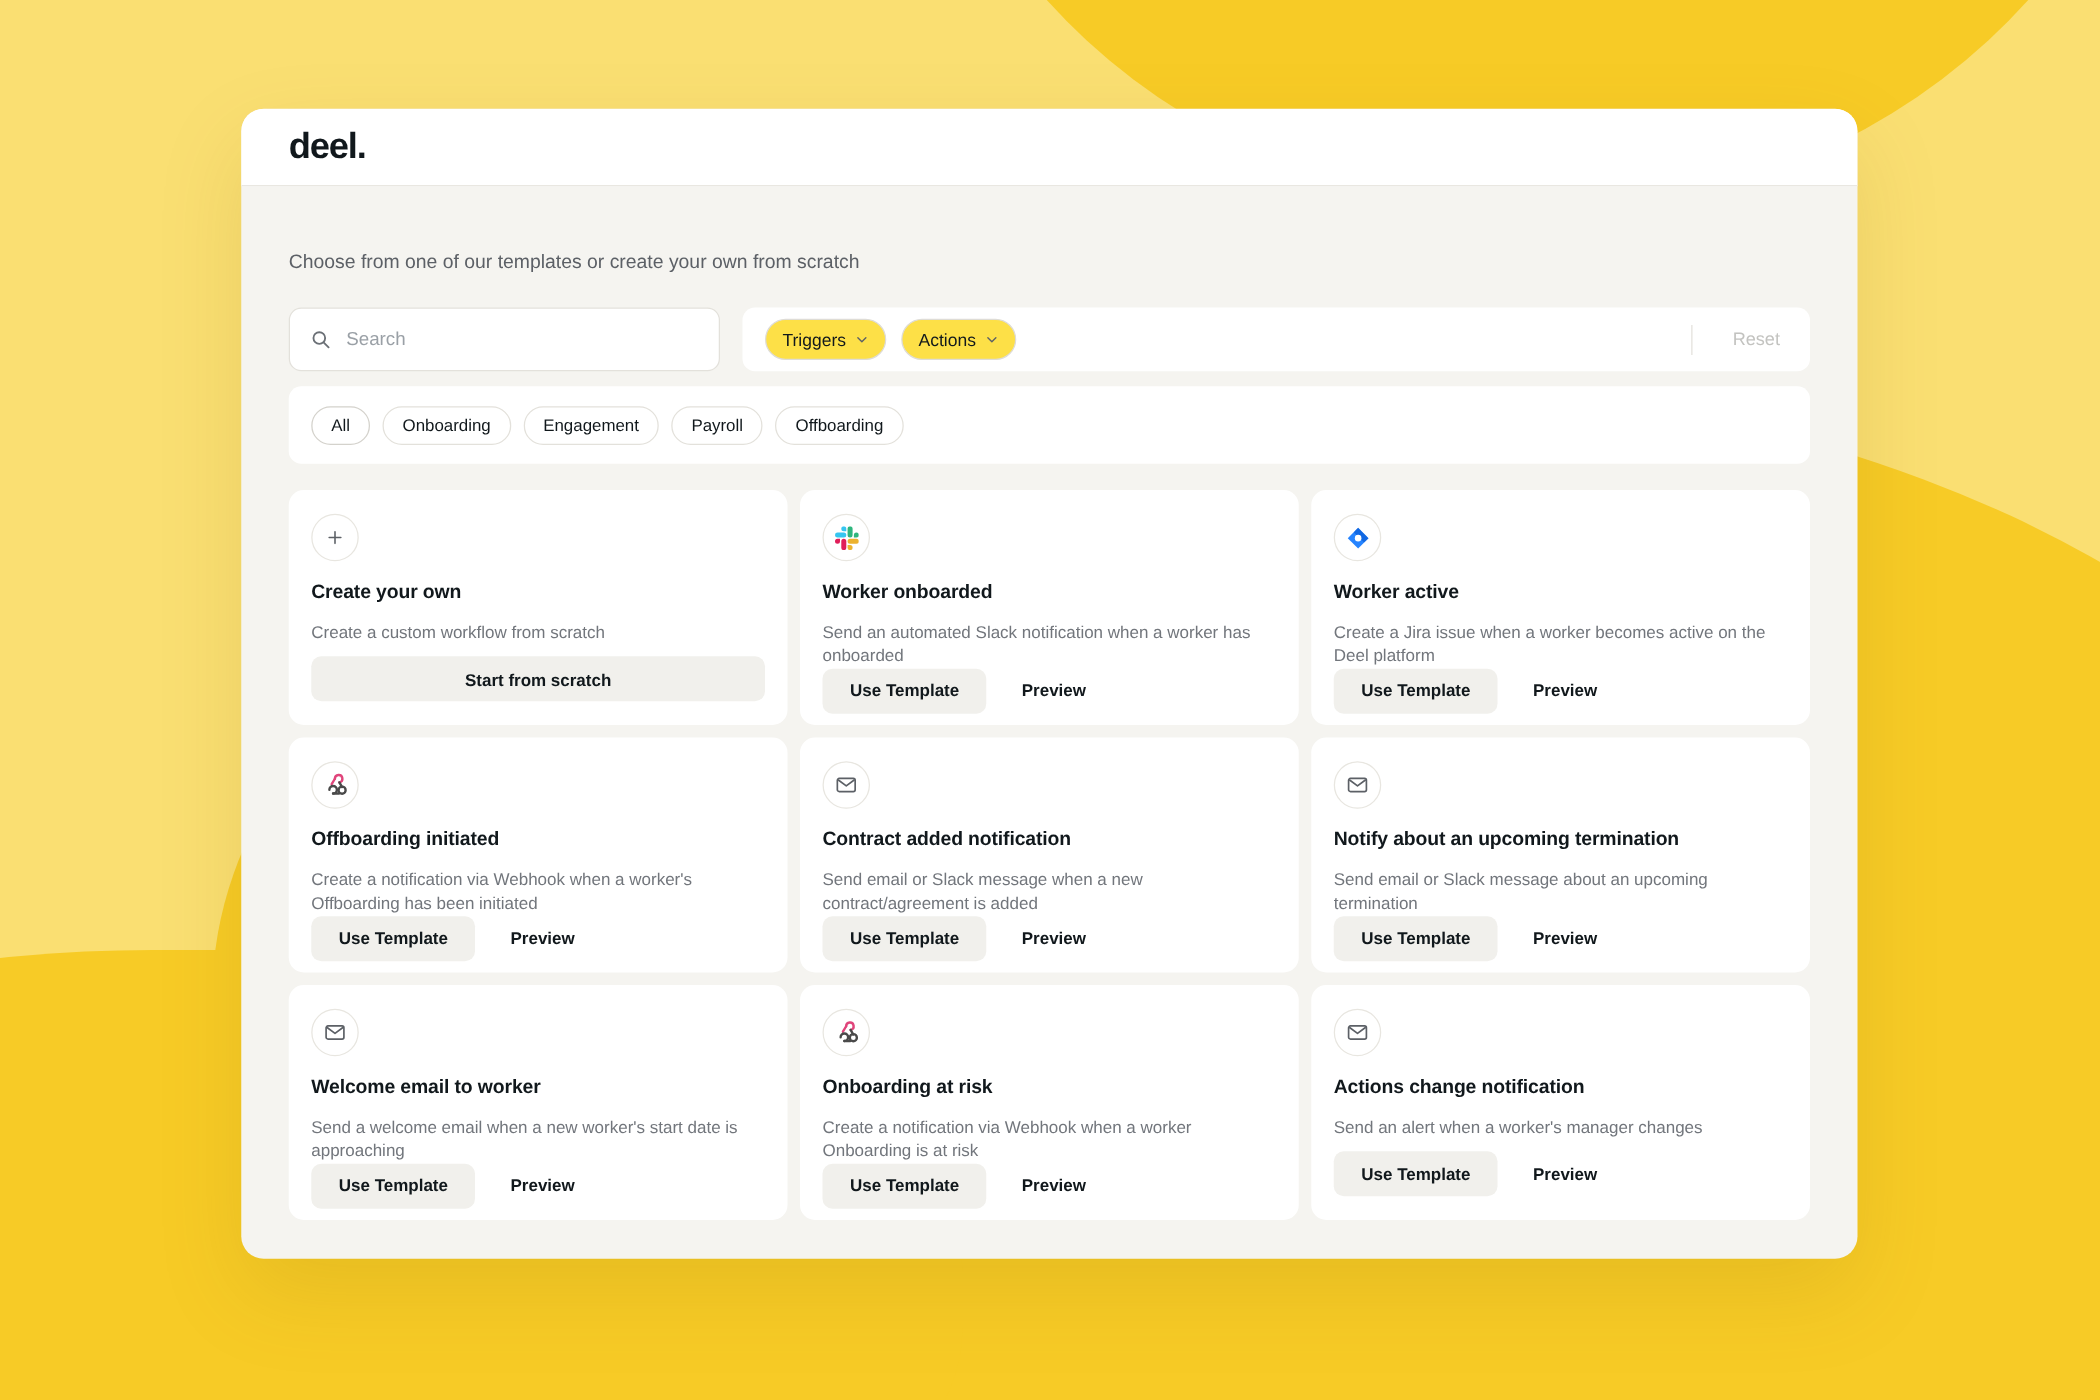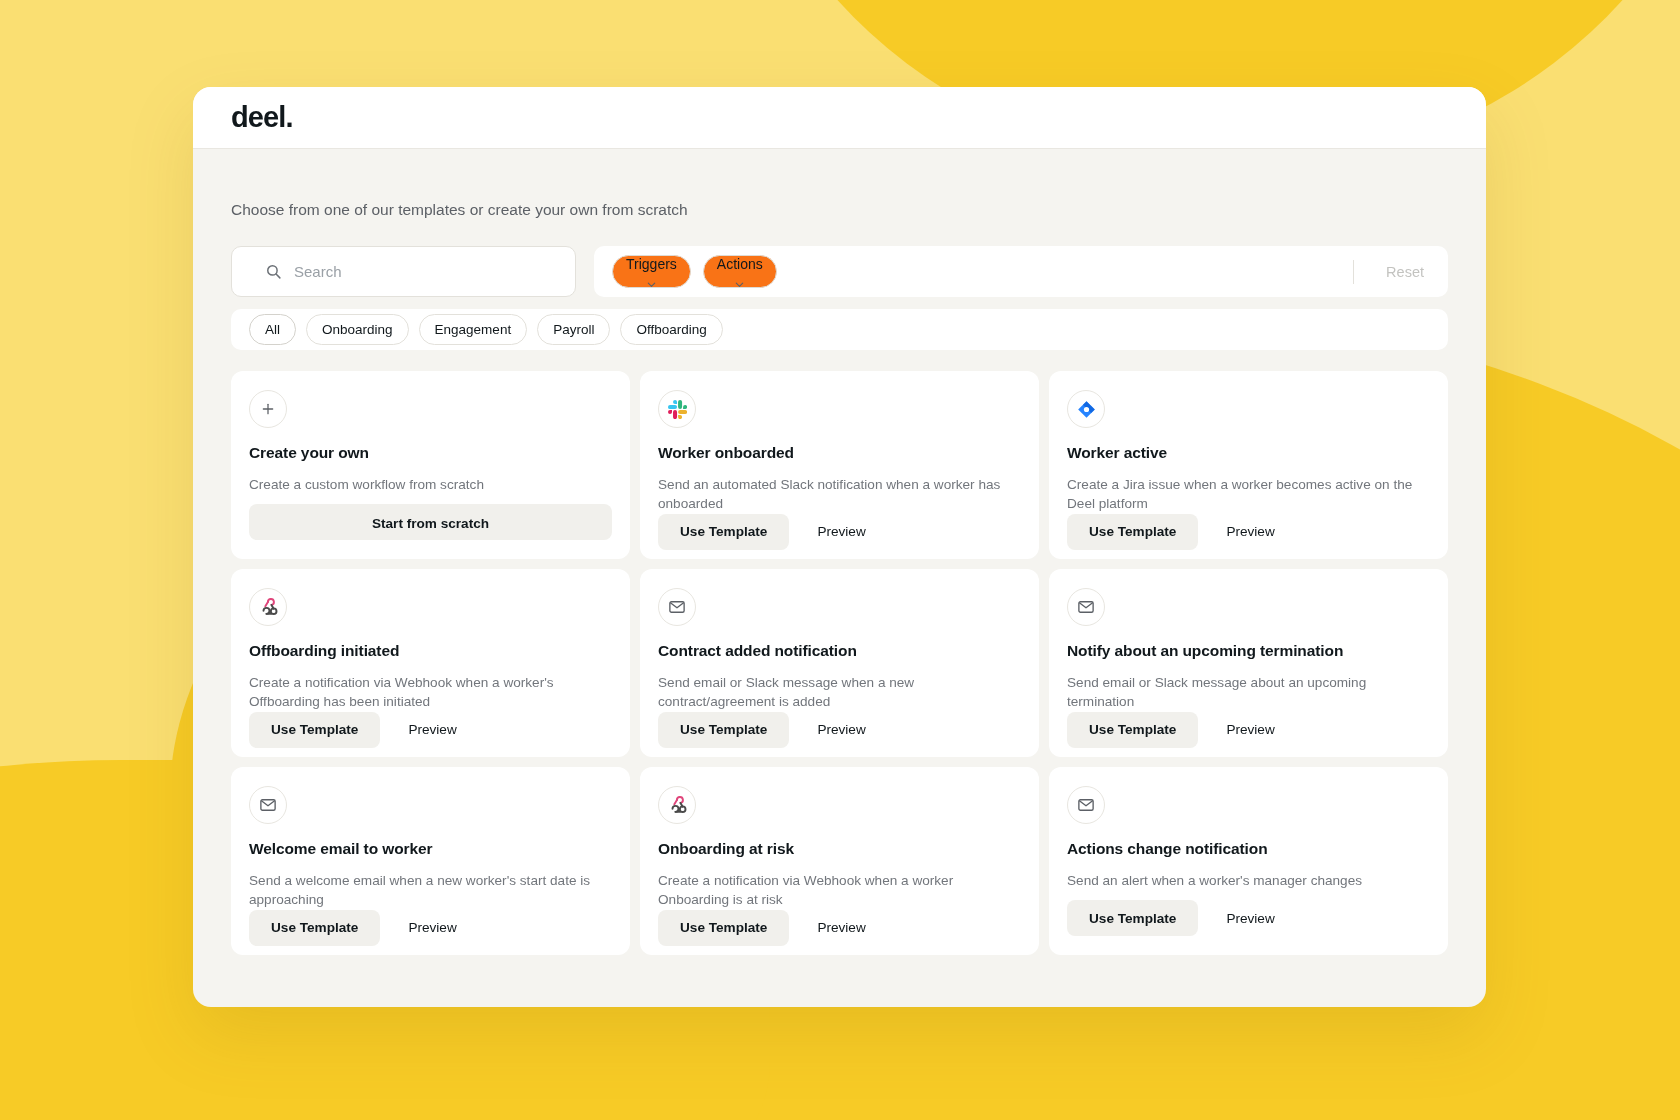--- a/index.html
+++ b/index.html
@@ -109,21 +109,21 @@
     gap: 18px;
   }
   .search-box {
     width: 345px;
     height: 51px;
     background: #FFFFFF;
     border: 1px solid #E3E1DB;
     border-radius: 10px;
     display: flex;
     align-items: center;
-    padding: 0 33px;
+    padding: 0 16px;
     gap: 12px;
   }
   .search-input {
     border: none;
     outline: none;
     background: transparent;
     font-family: "Liberation Sans", sans-serif;
     font-size: 15px;
     color: #11181C;
     width: 100%;
@@ -138,50 +138,49 @@
     display: flex;
     align-items: center;
     padding: 0 18px;
     gap: 12px;
   }
   .pill-select {
     height: 33px;
     padding: 0 13px;
     border: 1px solid #DEDCD6;
     border-radius: 17px;
-    background: #f97316;
+    background: #fde047;
     display: flex;
     align-items: center;
     gap: 7px;
     font-size: 14px;
     color: #11181C;
     cursor: pointer;
     font-family: "Liberation Sans", sans-serif;
-    flex-direction: column;
   }
   .spacer { flex: 1; }
   .vdivider {
     width: 1px;
     height: 24px;
     background: #E3E1DB;
     margin-right: 20px;
   }
   .reset-btn {
     font-size: 14.5px;
     color: #C3C3C0;
     cursor: default;
     margin-right: 6px;
   }
 
   
   .chips-bar {
     margin-top: 12px;
     background: #FFFFFF;
     border-radius: 10px;
-    height: 41px;
+    height: 62px;
     display: flex;
     align-items: center;
     padding: 0 18px;
     gap: 10px;
   }
   .chip {
     height: 31px;
     padding: 0 15px;
     border: 1px solid #E3E1DB;
     border-radius: 16px;
@@ -251,21 +250,21 @@
     cursor: pointer;
     font-family: "Liberation Sans", sans-serif;
   }
   .btn-primary.wide { width: 100%; padding: 12px; }
   .btn-ghost {
     background: transparent;
     border: none;
     height: 36px;
     padding: 0 22px;
     font-size: 13.6px;
-    font-weight: normal;
+    font-weight: bold;
     color: #11181C;
     cursor: pointer;
     font-family: "Liberation Sans", sans-serif;
   }
 
   svg { display: block; }
 </style>
 </head>
 <body>
 

